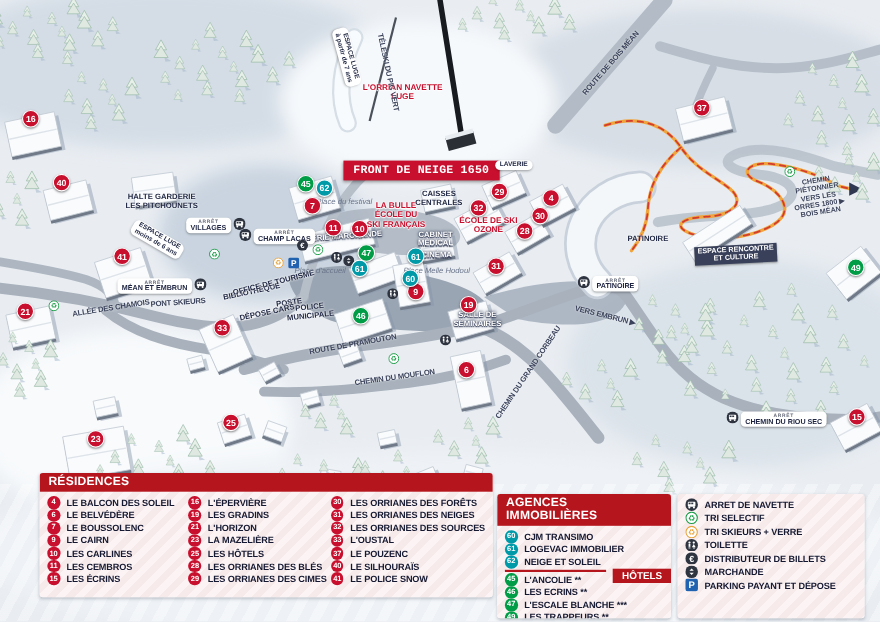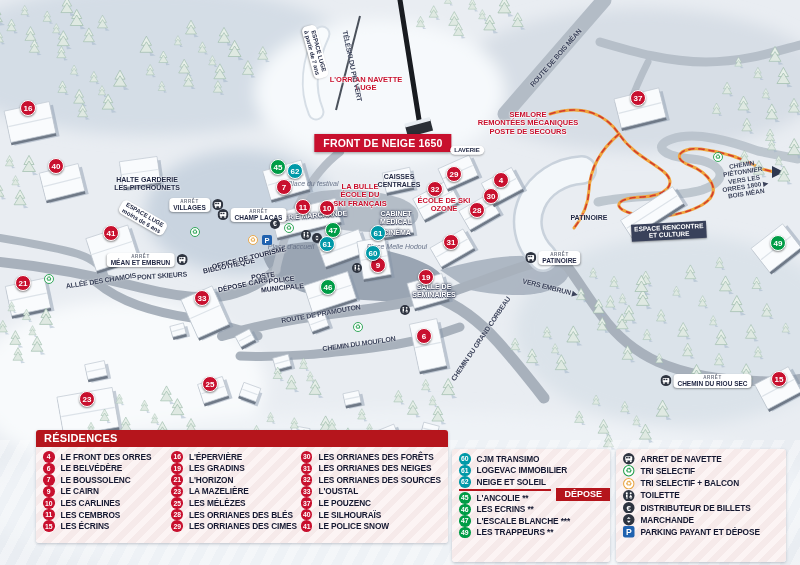--- a/index.html
+++ b/index.html
@@ -480,26 +480,23 @@
     <use href="#tr" transform="translate(515.1 346.2) scale(1.00)"></use>
     <use href="#tr" transform="translate(573.3 337.1) scale(1.40)"></use>
     <use href="#tr" transform="translate(369.5 430.0) scale(0.80)"></use>
     <use href="#tr" transform="translate(347.9 437.4) scale(1.20)"></use>
     <use href="#tr" transform="translate(361.8 415.9) scale(0.90)"></use>
     <use href="#tr" transform="translate(375.3 443.3) scale(1.30)"></use>
     <use href="#tr" transform="translate(332.0 426.7) scale(1.00)"></use>
   </svg>
 <div id="stripes"></div>
 <div id="map-layer">
-  <div id="banner" style="left:383px; top:143px;">FRONT DE NEIGE 1650</div>
+  <div id="banner" style="left:383px; top:155px;font-family:Liberation Mono, monospace;">FRONT DE NEIGE 1650</div>
 <div class="mlab red" style="left: 366px; top: 84px; transform: translate(-50%, -50%);">L'ORRIAN NAVETTE
 LUGE</div>
-    <div class="mlab red" style="left: 528px; top: 124px; transform: translate(-50%, -50%);">SEMLORE
-REMONTÉES MÉCANIQUES
-POSTE DE SECOURS</div>
     <div class="mlab red" style="left: 360px; top: 196px; transform: translate(-50%, -50%);">LA BULLE
 ÉCOLE DU
 SKI FRANÇAIS</div>
     <div class="mlab red" style="left: 444px; top: 205px; transform: translate(-50%, -50%);">ÉCOLE DE SKI
 OZONE</div>
     <div class="mlab dark" style="left: 147px; top: 184px; transform: translate(-50%, -50%);">HALTE GARDERIE
 LES PITCHOUNETS</div>
     <div class="mlab dark" style="left: 399px; top: 181px; transform: translate(-50%, -50%);">CAISSES
 CENTRALES</div>
     <div class="mlab dark" style="left: 589px; top: 218px; transform: translate(-50%, -50%);">PATINOIRE</div>
@@ -705,21 +702,21 @@
     <div class="marker" style="background: rgb(0, 153, 168); left: 327px; top: 244px; transform: translate(-50%, -50%);">61</div>
     <div class="marker" style="background: rgb(0, 153, 168); left: 378px; top: 233px; transform: translate(-50%, -50%);">61</div>
     <div class="marker" style="background: rgb(0, 153, 168); left: 373px; top: 253px; transform: translate(-50%, -50%);">60</div>
   </div>
 
 <section class="panel" id="panel-residences" style="left:36px; top:430px; width:412px; height:113px;">
   <div class="panel-head">RÉSIDENCES</div>
   <div class="rows" id="res-rows">
       <div class="row">
         <span class="ncirc" style="background: rgb(200, 16, 46);">4</span>
-        <span class="lab">LE FRONT DES ORRES</span>
+        <span class="lab">LE BALCON DES SOLEIL</span>
       </div>
       <div class="row">
         <span class="ncirc" style="background: rgb(200, 16, 46);">6</span>
         <span class="lab">LE BELVÉDÈRE</span>
       </div>
       <div class="row">
         <span class="ncirc" style="background: rgb(200, 16, 46);">7</span>
         <span class="lab">LE BOUSSOLENC</span>
       </div>
       <div class="row">
@@ -749,21 +746,21 @@
       <div class="row">
         <span class="ncirc" style="background: rgb(200, 16, 46);">21</span>
         <span class="lab">L'HORIZON</span>
       </div>
       <div class="row">
         <span class="ncirc" style="background: rgb(200, 16, 46);">23</span>
         <span class="lab">LA MAZELIÈRE</span>
       </div>
       <div class="row">
         <span class="ncirc" style="background: rgb(200, 16, 46);">25</span>
-        <span class="lab">LES MÉLÈZES</span>
+        <span class="lab">LES HÔTELS</span>
       </div>
       <div class="row">
         <span class="ncirc" style="background: rgb(200, 16, 46);">28</span>
         <span class="lab">LES ORRIANES DES BLÉS</span>
       </div>
       <div class="row">
         <span class="ncirc" style="background: rgb(200, 16, 46);">29</span>
         <span class="lab">LES ORRIANES DES CIMES</span>
       </div>
       <div class="row">
@@ -791,36 +788,37 @@
         <span class="lab">LE SILHOURAÏS</span>
       </div>
       <div class="row">
         <span class="ncirc" style="background: rgb(200, 16, 46);">41</span>
         <span class="lab">LE POLICE SNOW</span>
       </div>
     </div>
 </section>
 
 <section class="panel" id="panel-agences" style="left:452px; top:449px; width:158px; height:113px;">
+  <div class="panel-head">AGENCES IMMOBILIÈRES</div>
   <div class="rows" id="ag-rows">
       <div class="row">
         <span class="ncirc" style="background: rgb(0, 153, 168);">60</span>
         <span class="lab">CJM TRANSIMO</span>
       </div>
       <div class="row">
         <span class="ncirc" style="background: rgb(0, 153, 168);">61</span>
         <span class="lab">LOGEVAC IMMOBILIER</span>
       </div>
       <div class="row">
         <span class="ncirc" style="background: rgb(0, 153, 168);">62</span>
         <span class="lab">NEIGE ET SOLEIL</span>
       </div>
       <div class="hotels-bar">
         <span class="hline"></span>
-        <span class="hlabel">DÉPOSE</span>
+        <span class="hlabel">HÔTELS</span>
       </div>
       <div class="row">
         <span class="ncirc" style="background: rgb(0, 156, 70);">45</span>
         <span class="lab">L'ANCOLIE **</span>
       </div>
       <div class="row">
         <span class="ncirc" style="background: rgb(0, 156, 70);">46</span>
         <span class="lab">LES ECRINS **</span>
       </div>
       <div class="row">
@@ -858,21 +856,21 @@
         </span>
         <span class="lab">TRI SELECTIF</span>
       </div>
       <div class="row">
         <span class="lic">
           <svg width="11.5" height="11.5" viewBox="0 0 10 10">
             <circle cx="5" cy="5" r="4.5" fill="#fff" stroke="#e8a33d" stroke-width=".9"></circle>
             <text x="5" y="7.3" font-size="6.5" text-anchor="middle" fill="#e8a33d">♻</text>
           </svg>
         </span>
-        <span class="lab">TRI SELECTIF + BALCON</span>
+        <span class="lab">TRI SKIEURS + VERRE</span>
       </div>
       <div class="row">
         <span class="lic">
           <svg width="11.5" height="11.5" viewBox="0 0 10 10">
             <circle cx="5" cy="5" r="5" fill="#2e3440"></circle>
             <circle cx="3.3" cy="2.8" r=".9" fill="#fff"></circle>
             <rect x="2.6" y="3.9" width="1.4" height="2.3" fill="#fff"></rect>
             <rect x="2.7" y="6.2" width=".45" height="1.5" fill="#fff"></rect>
             <rect x="3.45" y="6.2" width=".45" height="1.5" fill="#fff"></rect>
             <circle cx="6.7" cy="2.8" r=".9" fill="#fff"></circle>

